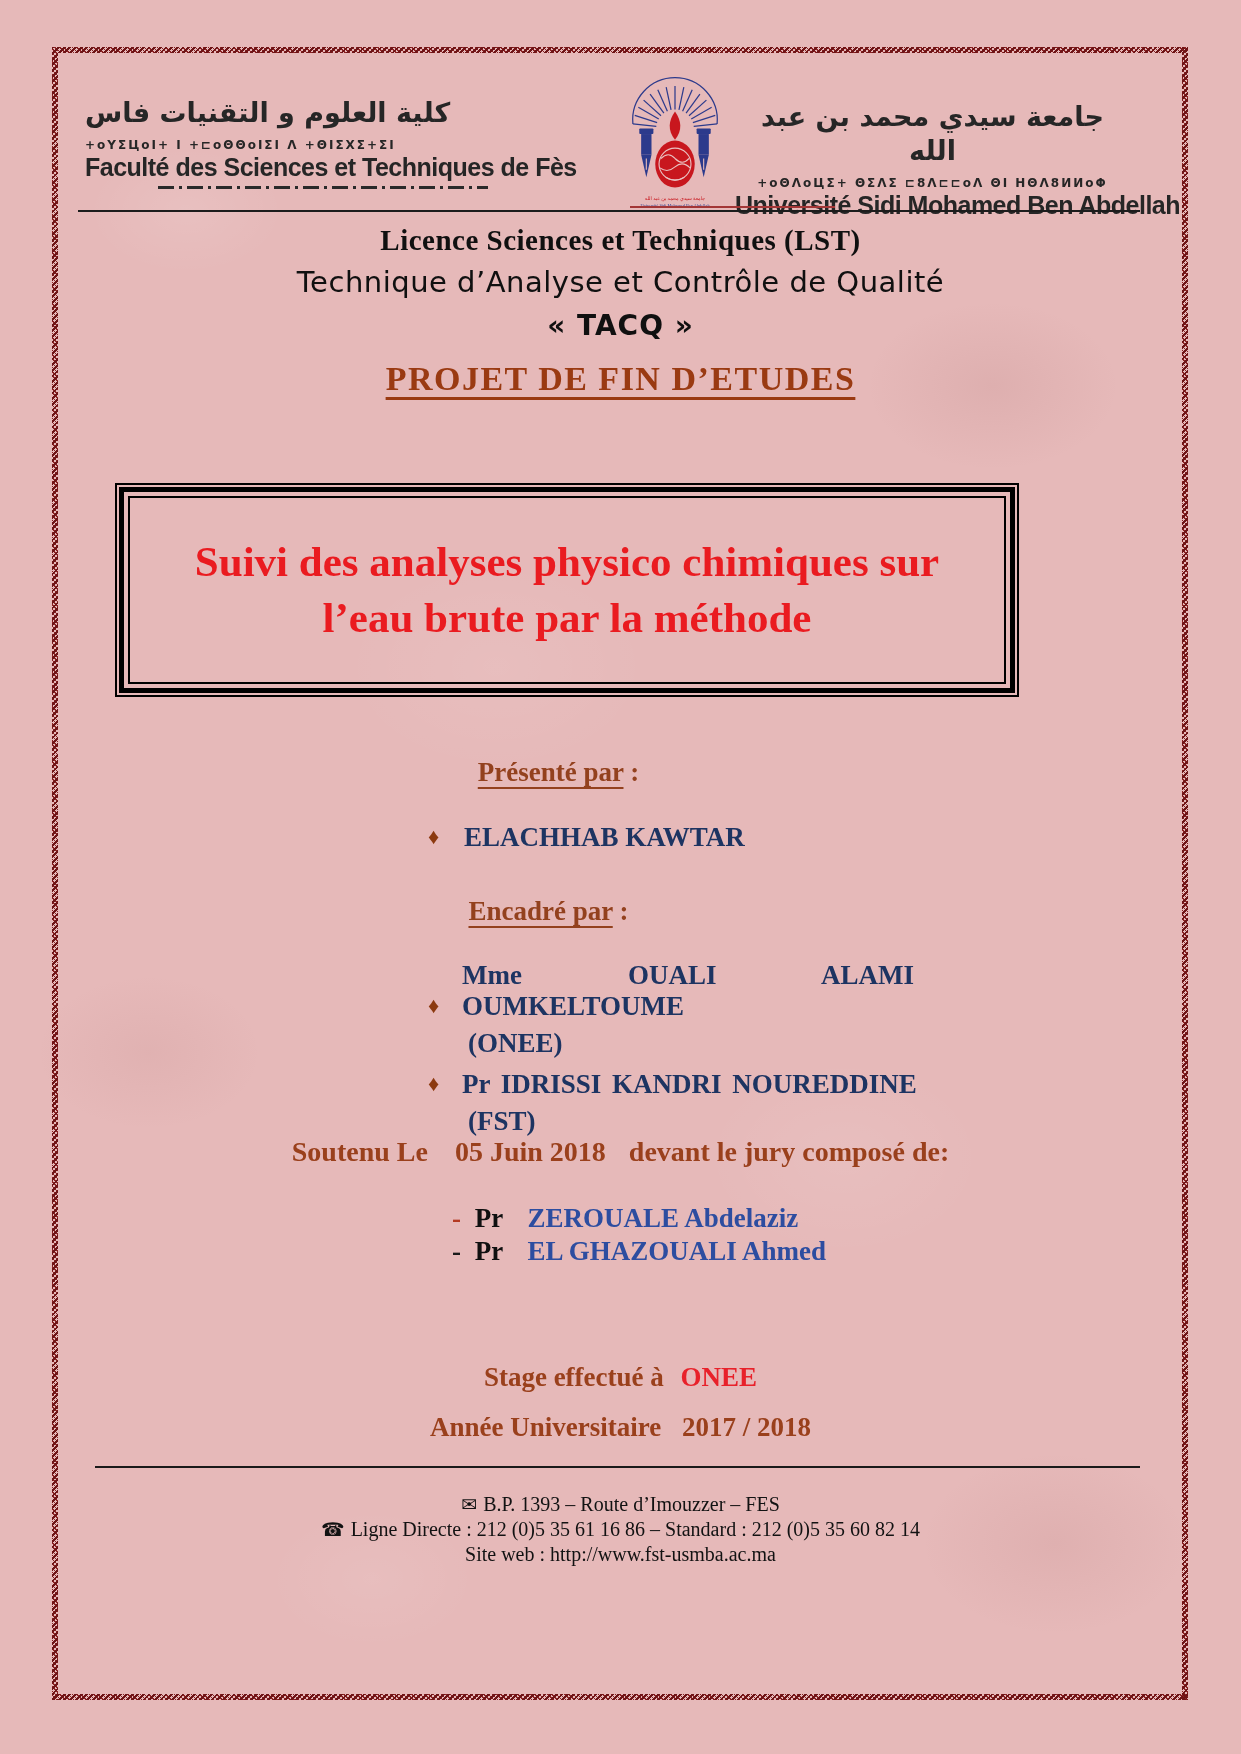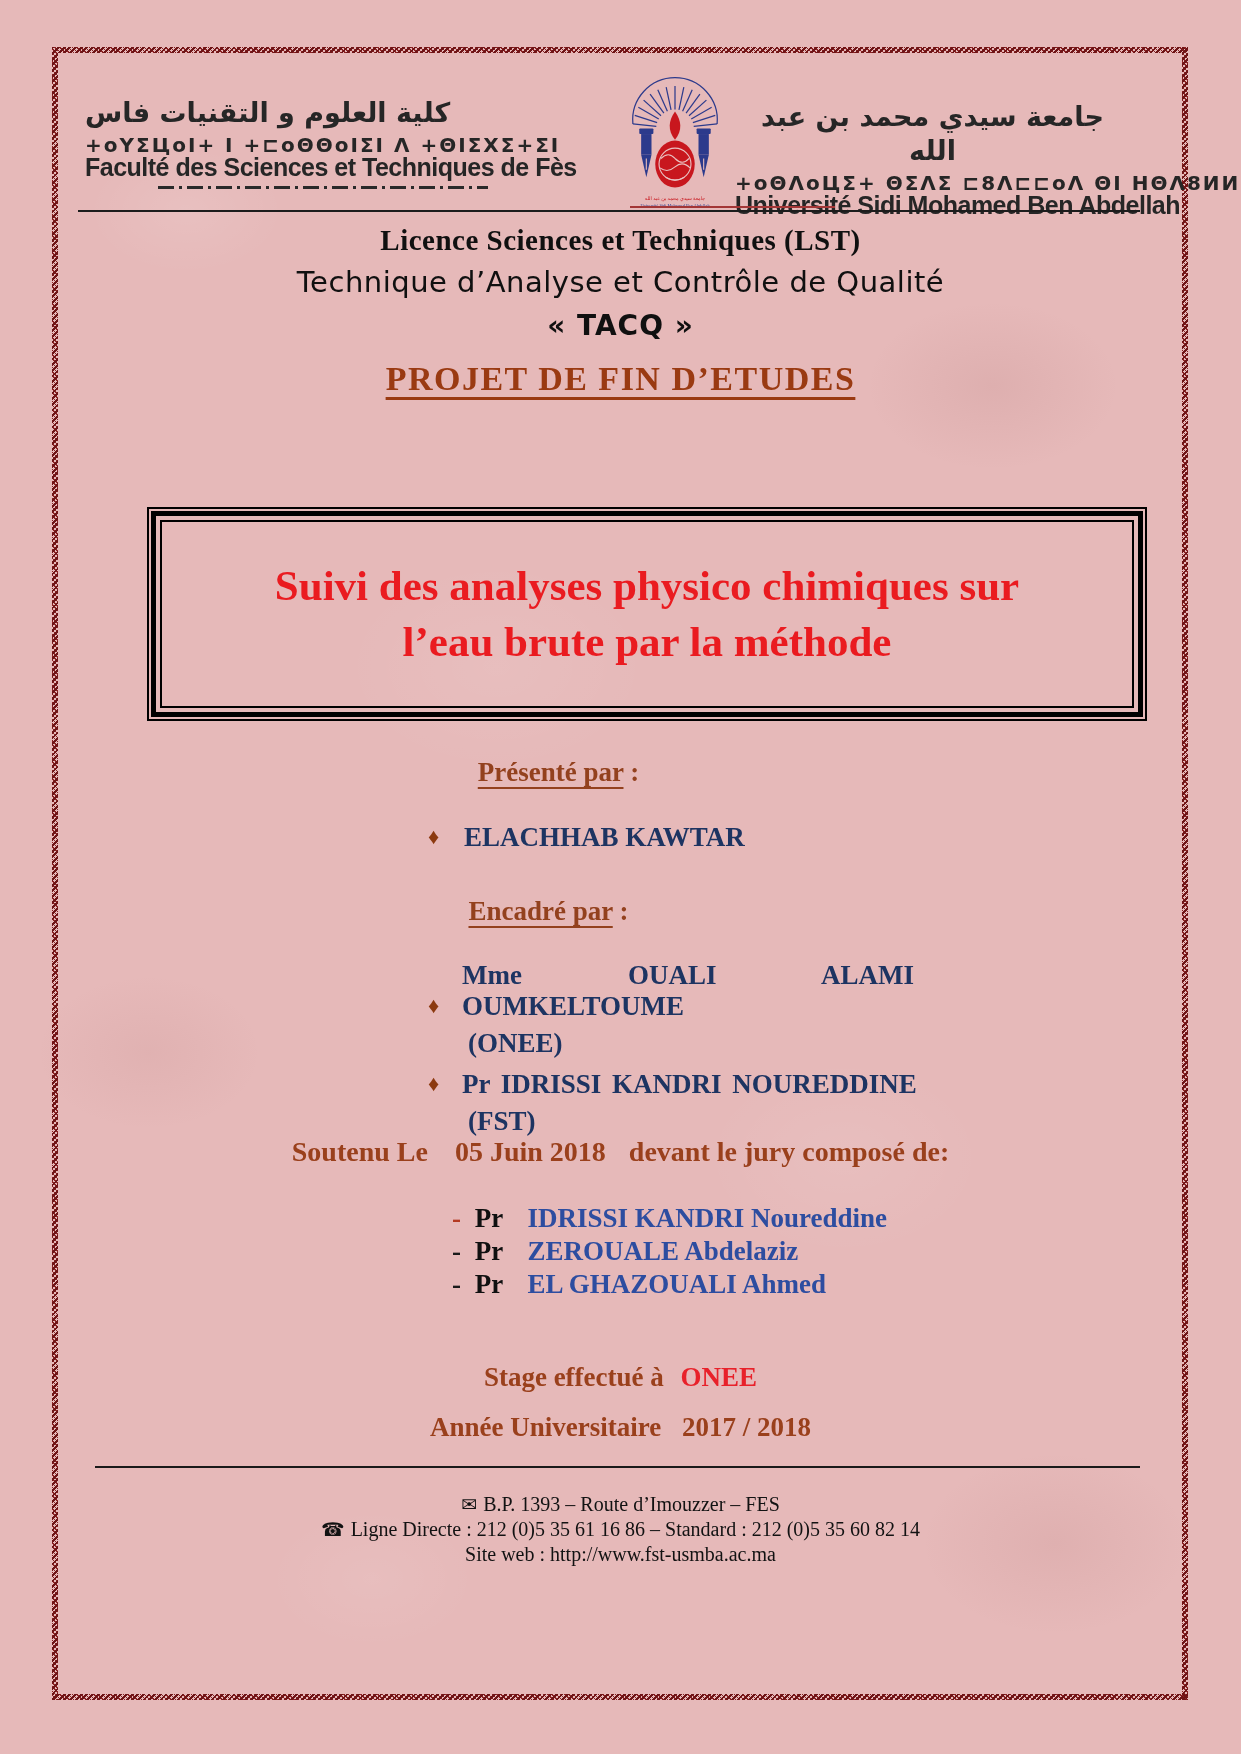--- a/index.html
+++ b/index.html
@@ -23,38 +23,38 @@
     repeating-linear-gradient(135deg,#6e1416 0 2px, rgba(0,0,0,0) 2px 4px),
     repeating-linear-gradient(45deg,#8c2022 0 1px, rgba(0,0,0,0) 1px 3px);}
   .bstrip.top{left:52px;top:47px;width:1136px;height:6px;}
   .bstrip.bottom{left:52px;top:1694px;width:1136px;height:6px;}
   .bstrip.left{left:52px;top:47px;width:6px;height:1653px;}
   .bstrip.right{left:1182px;top:47px;width:6px;height:1653px;}
 
   .hdr-left{position:absolute;left:85px;top:96px;width:475px;text-align:left;color:#262626;}
   .hdr-right{position:absolute;left:735px;top:100px;width:395px;text-align:center;color:#262626;}
   .hdr-arabic{font-family:"DejaVu Sans","Liberation Sans",sans-serif;font-weight:bold;font-size:27px;line-height:34px;}
-  .hdr-tifinagh{font-family:"DejaVu Sans","Liberation Sans",sans-serif;font-weight:bold;font-size:20px;line-height:18px;letter-spacing:2px;margin-top:6px;white-space:nowrap;}
+  .hdr-tifinagh{font-family:"DejaVu Sans","Liberation Sans",sans-serif;font-weight:bold;font-size:12px;line-height:18px;letter-spacing:2px;margin-top:6px;white-space:nowrap;}
   .hdr-latin{font-family:"Liberation Sans","DejaVu Sans",sans-serif;font-weight:bold;font-size:25px;line-height:27px;letter-spacing:-0.5px;white-space:nowrap;}
   .dashdot{height:3px;margin:5px auto 0 auto;width:330px;background:
     repeating-linear-gradient(90deg,#2a2a2a 0 16px, rgba(0,0,0,0) 16px 21px, #2a2a2a 21px 24px, rgba(0,0,0,0) 24px 29px);}
   .hdr-rule{position:absolute;left:78px;top:210px;width:1062px;height:2px;background:#1c1c1c;}
   .logo-underline{position:absolute;left:630px;top:206px;width:205px;height:2px;background:#a33636;}
   #logo{position:absolute;left:628px;top:72px;width:94px;height:141px;}
 
   .program{position:absolute;left:0;top:224px;width:1241px;text-align:center;color:#101010;}
   .program .degree{font-size:29px;font-weight:bold;letter-spacing:.5px;}
   .program .specialty{font-family:"DejaVu Sans","Liberation Sans",sans-serif;font-weight:normal;font-size:29px;margin-top:8px;letter-spacing:.5px;}
   .program .acronym{font-family:"DejaVu Sans","Liberation Sans",sans-serif;font-weight:bold;font-size:28px;margin-top:10px;letter-spacing:1px;}
 
   .pfe{position:absolute;left:0;top:360px;width:1241px;text-align:center;
     color:#9a3a12;font-size:34px;font-weight:bold;letter-spacing:1.5px;}
   .pfe span{text-decoration:underline;text-decoration-thickness:3px;text-underline-offset:7px;}
 
-  .title-box{position:absolute;left:147px;top:483px;width:1000px;height:214px;box-sizing:border-box;border:2px solid #000;margin-top:24px;}
+  .title-box{position:absolute;left:115px;top:483px;width:904px;height:214px;box-sizing:border-box;border:2px solid #000;}
   .title-box::before{content:"";position:absolute;inset:2px;border:5px solid #000;}
   .title-box::after{content:"";position:absolute;inset:11px;border:2px solid #000;}
   .title-inner{position:absolute;inset:13px;display:flex;flex-direction:column;justify-content:center;
     text-align:center;color:#ea1b20;font-weight:bold;font-size:43px;line-height:56px;}
 
   .sec-label{position:absolute;width:1241px;text-align:center;color:#93411e;font-size:27px;font-weight:bold;}
   .sec-label .ul{text-decoration:underline;text-decoration-thickness:2px;text-underline-offset:6px;}
   .lbl-presente{top:757px;transform:translateX(-62px);}
   .lbl-encadre{top:896px;transform:translateX(-72px);}
 
@@ -201,25 +201,20 @@
   <div class="soutenu">
     <span>Soutenu Le</span>
     <span class="date">05 Juin 2018</span>
     <span>devant le jury composé de:</span>
   </div>
 
   <div class="jury">
     <div class="jury-row">
       <span class="dash">-</span>
       <span class="pr">Pr</span>
-      <span class="jname">IDRISSI KANDRI Noureddine</span>
-    </div>
-    <div class="jury-row">
-      <span class="dash">-</span>
-      <span class="pr">Pr</span>
       <span class="jname">ZEROUALE Abdelaziz</span>
     </div>
     <div class="jury-row">
       <span class="dash">-</span>
       <span class="pr">Pr</span>
       <span class="jname">EL GHAZOUALI Ahmed</span>
     </div>
   </div>
 
   <div class="stage">

